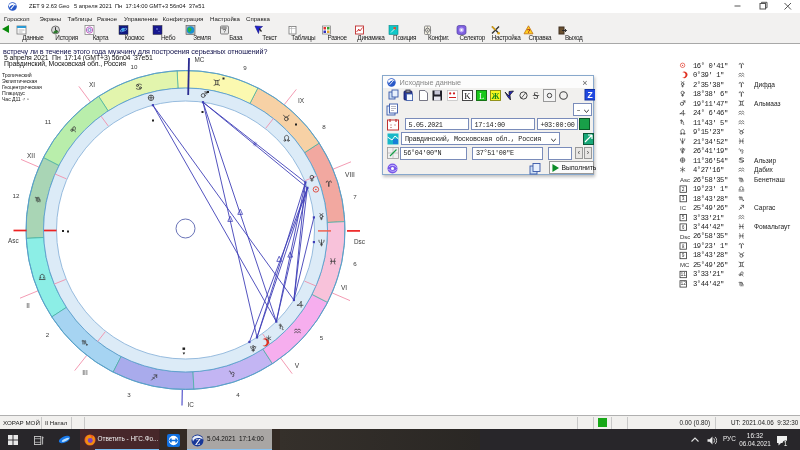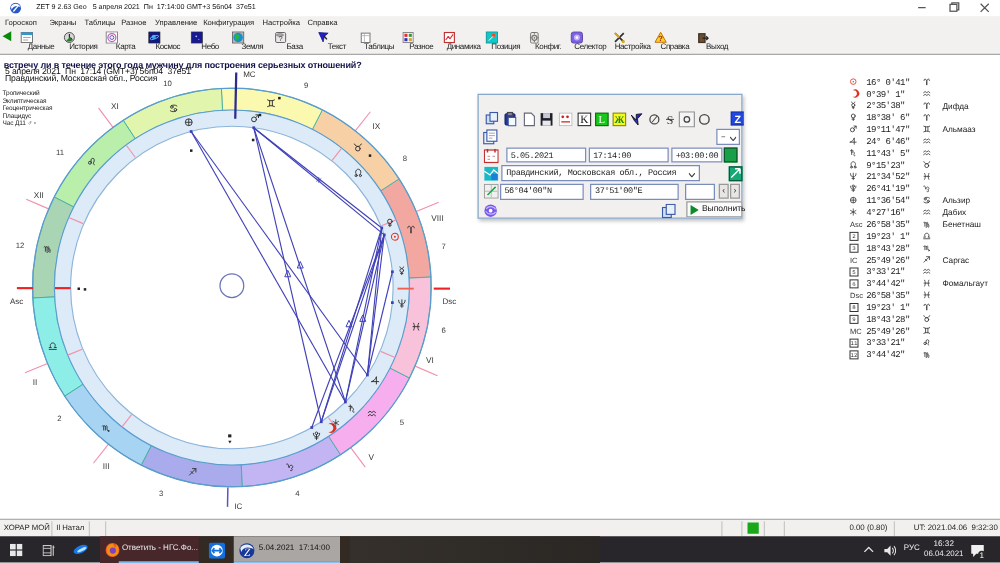--- a/index.html
+++ b/index.html
@@ -4,21 +4,21 @@
 html,body {width:800px;height:450px;overflow:hidden;font-family:"Liberation Sans",sans-serif;background:#fff}
 #titlebar {position:absolute;left:0;top:0;width:800px;height:12.5px;background:#fff;font-size:5.7px;color:#111}
 #titlebar .ttl {position:absolute;left:29px;top:3.2px;letter-spacing:0px}
 #menubar {position:absolute;left:0;top:12.5px;width:800px;height:11px;background:#f2f1f0;font-size:6.1px;color:#1a1a1a}
 #menubar span {position:absolute;top:2px}
 #toolbar {position:absolute;left:0;top:23.5px;width:800px;height:20px;background:#f2f1f0;border-bottom:1px solid #a8a8a8}
 .tbtn {position:absolute;top:1px;width:33px;text-align:center}
 .tlab {font-size:6.4px;color:#1a1a1a;margin-top:-0.5px;letter-spacing:-0.3px}
 #backarr {position:absolute;left:2px;top:25px;width:0;height:0;border-top:4.5px solid transparent;border-bottom:4.5px solid transparent;border-right:7px solid #0a8a0a}
 #content {position:absolute;left:0;top:44.5px;width:800px;height:370px;background:#fff}
-.qline {position:absolute;left:3px;top:46.5px;font-size:7.2px;font-weight:bold;color:#10104a;letter-spacing:-0.1px}
+.qline {position:absolute;left:3px;top:46.5px;font-size:7.2px;font-weight:normal;color:#10104a;letter-spacing:-0.1px}
 .l2 {position:absolute;left:4px;top:53.8px;font-size:6.9px;color:#111;letter-spacing:-0.1px}
 .l3 {position:absolute;left:4px;top:59.8px;font-size:6.9px;color:#111;letter-spacing:-0.1px}
 .cfg {position:absolute;left:2px;font-size:5.2px;color:#222;letter-spacing:-0.1px}
 #chart {position:absolute;left:0;top:0}
 #panel {position:absolute;left:672px;top:58px}
 #dialog {position:absolute;left:381.5px;top:75px;width:212px;height:99.5px;background:#f1f0ee;border:1px solid #88a8cc;box-shadow:1px 2px 3px rgba(0,0,0,0.25)}
 .dtitle {position:absolute;left:0;top:0;width:210px;height:12px;background:#fcfcfc;display:flex;font-size:7.3px;color:#888}
 .dtitle span {margin-top:1.5px}
 .dx {position:absolute;right:5px;top:0;color:#666;font-size:9px}
 .fld {position:absolute;background:#fff;border:1px solid #7a8cba;font-family:"Liberation Mono",monospace;font-size:6.8px;color:#222;padding:1.5px 0 0 3px;letter-spacing:-0.3px}
@@ -620,20 +620,29 @@
 <text x="11.2" y="218.0" text-anchor="middle" font-size="4.6" fill="#333">11</text>
 <text x="21" y="218.4" font-size="7.2" fill="#222" letter-spacing="-0.45"> 3°33'21"</text>
 <use href="#p_leo" transform="translate(66.5,213.0) scale(0.58)"></use>
 <rect x="8" y="222.7" width="6.4" height="6.4" fill="none" stroke="#333" stroke-width="0.8"></rect>
 <text x="11.2" y="227.4" text-anchor="middle" font-size="4.6" fill="#333">12</text>
 <text x="21" y="227.8" font-size="7.2" fill="#222" letter-spacing="-0.45"> 3°44'42"</text>
 <use href="#p_vir" transform="translate(66.5,222.4) scale(0.58)"></use>
 </svg>
 
 <div id="dialog">
+ <div class="dtitle">
+      <svg width="9" height="9" viewBox="0 0 10 10" style="margin:1.5px 4px 0 4px">
+        <circle cx="5" cy="5" r="4.7" fill="#2858c8"></circle>
+        <path d="M2,6 C4,2 7,2 9,4 A4.7,4.7 0 0 0 1,3 Z" fill="#fff"></path>
+        <path d="M3,7.5 L7,3" stroke="#fff" stroke-width="1"></path>
+      </svg>
+  <span>Исходные данные</span>
+      <span class="dx">×</span>
+    </div>
 
 <svg width="212" height="13" viewBox="0 0 212 13" style="position:absolute;left:0;top:13px">
  <g transform="translate(6,1)">
         <rect x="0" y="2" width="6" height="7" fill="#cfe0f4" stroke="#3858a8" stroke-width="0.9"></rect>
         <rect x="3" y="0" width="6" height="7" fill="#e8f0fc" stroke="#3858a8" stroke-width="0.9"></rect>
       </g>
  <g transform="translate(21,1)">
         <rect x="0" y="1" width="8" height="9" rx="1" fill="#283898" stroke="#101860" stroke-width="0.8"></rect>
         <rect x="2" y="0" width="4" height="2.6" fill="#889" stroke="#445"></rect>
         <rect x="2.6" y="4" width="6" height="6.6" fill="#f4f8ff" stroke="#3858a8" stroke-width="0.8"></rect>

